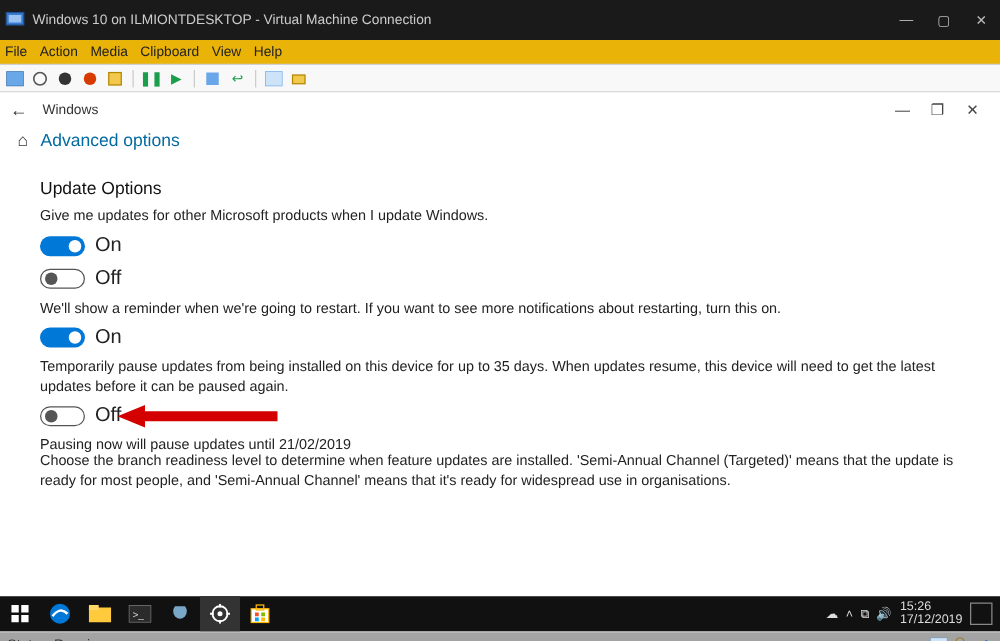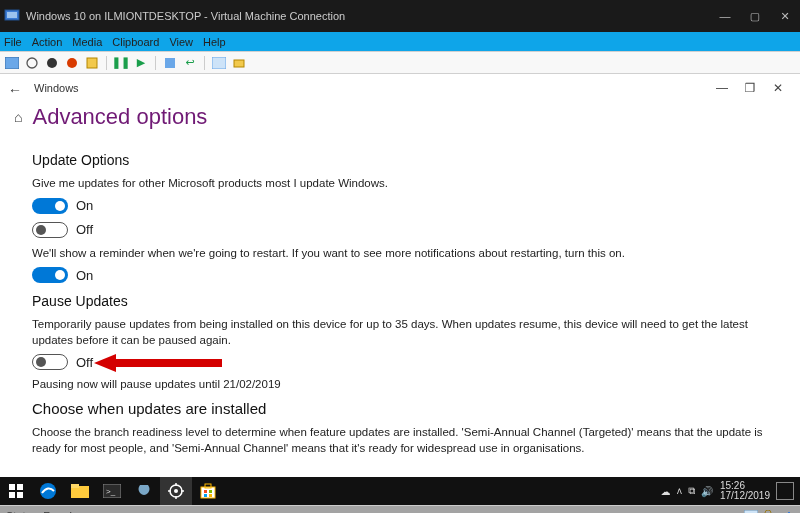--- a/index.html
+++ b/index.html
@@ -4,55 +4,55 @@
 <style>
   * { box-sizing: border-box; margin: 0; padding: 0; font-family: "Segoe UI", Tahoma, sans-serif; }
   html,body { width:800px; height:513px; background:#fff; overflow:hidden; }
 
   
   .vm-titlebar { height:32px; background:#1a1a1a; color:#ccc; display:flex; align-items:center; font-size:11px; }
   .vm-titlebar .vm-icon { width:16px; height:16px; margin:0 4px; display:inline-block; }
   .vm-titlebar .vm-title { flex:1; padding-left:2px; }
   .vm-titlebar .wbtn { width:30px; text-align:center; color:#bbb; cursor:default; font-size:11px; }
 
-  .vm-menubar { height:20px; background:#0ea5e9; display:flex; align-items:center; font-size:11px; padding-left:4px; gap:10px; color:#222; border-bottom:1px solid #d0d0d0;}
+  .vm-menubar { height:20px; background:#eab308; display:flex; align-items:center; font-size:11px; padding-left:4px; gap:10px; color:#222; border-bottom:1px solid #d0d0d0;}
   .vm-menubar span { cursor:default; }
 
   .vm-toolbar { height:22px; background:#f8f8f8; border-bottom:1px solid #d0d0d0; display:flex; align-items:center; padding-left:4px; gap:4px; }
   .vm-toolbar .tb { width:16px; height:16px; display:flex; align-items:center; justify-content:center; font-size:11px; cursor:default; }
   .vm-toolbar .sep { width:1px; height:14px; background:#ccc; margin:0 2px; }
 
   
   .guest { position:relative; height:431px; background:#fff; }
 
   
   .settings-top { height:28px; display:flex; align-items:center; padding:0 8px; font-size:11px; }
   .back-arrow { width:20px; font-size:14px; color:#333; cursor:default; }
   .settings-label { color:#333; font-size:11px; margin-left:6px; }
   .settings-top .spacer { flex:1; }
   .win-ctrl { width:28px; text-align:center; font-size:12px; color:#444; }
 
   .page-head { display:flex; align-items:center; padding:2px 14px 8px 14px; gap:10px; }
   .home-icon { font-size:14px; color:#333; }
-  .page-title { font-size:22px; font-weight:400; color:#701a75; }
+  .page-title { font-size:14px; font-weight:400; color:#0369a1; }
 
   .content { padding:4px 14px 0 32px; color:#222; }
   .section-h { font-size:14px; font-weight:400; margin:10px 0 8px 0; color:#111; }
   .section-h.big { font-size:15px; }
   .desc { font-size:11.5px; color:#222; line-height:1.35; margin-bottom:6px; max-width:770px; }
   .note { font-size:11.5px; color:#222; margin-top:6px; }
 
   .toggle-row { display:flex; align-items:center; gap:8px; margin:2px 0 8px 0; position:relative; }
   .toggle { width:36px; height:16px; border-radius:10px; position:relative; }
   .toggle.on  { background:#0078d7; }
   .toggle.off { background:#fff; border:1.5px solid #555; }
   .toggle .knob { position:absolute; width:10px; height:10px; border-radius:50%; top:50%; transform:translateY(-50%); }
   .toggle.on  .knob { background:#fff; right:3px; }
   .toggle.off .knob { background:#555; left:3px; }
-  .toggle-label { font-size:13px; }
+  .toggle-label { font-size:16px; }
 
   .arrow-annot { position:absolute; left:62px; top:-1px; pointer-events:none; }
 
   
   .taskbar { position:absolute; left:0; right:0; bottom:0; height:28px; background:#111; display:flex; align-items:center; color:#fff; }
   .taskbar .tbtn { width:32px; height:28px; display:flex; align-items:center; justify-content:center; font-size:14px; cursor:default; }
   .taskbar .tbtn.active { background:#333; }
   .taskbar .flex { flex:1; }
   .tray { display:flex; align-items:center; gap:6px; padding-right:6px; font-size:10px; color:#ddd; }
   .tray .clock { line-height:1.05; }
@@ -152,21 +152,21 @@
 
   <div class="page-head">
     <span class="home-icon">⌂</span>
     <span class="page-title">Advanced options</span>
   </div>
 
   <div class="content">
 
     <div class="section-h">Update Options</div>
 
-    <div class="desc">Give me updates for other Microsoft products most I update Windows.</div>
+    <div class="desc">Give me updates for other Microsoft products when I update Windows.</div>
     <div class="toggle-row">
       <div class="toggle on">
           <div class="knob"></div>
         </div>
       <span class="toggle-label">On</span>
     </div>
 
     <div class="toggle-row">
       <div class="toggle off">
           <div class="knob"></div>
@@ -175,36 +175,34 @@
     </div>
 
     <div class="desc">We'll show a reminder when we're going to restart. If you want to see more notifications about restarting, turn this on.</div>
     <div class="toggle-row">
       <div class="toggle on">
           <div class="knob"></div>
         </div>
       <span class="toggle-label">On</span>
     </div>
 
-    <div class="section-h">Pause Updates</div>
     <div class="desc">Temporarily pause updates from being installed on this device for up to 35 days. When updates resume, this device will need to get the latest updates before it can be paused again.</div>
     <div class="toggle-row">
       <div class="toggle off">
           <div class="knob"></div>
         </div>
       <span class="toggle-label">Off</span>
       <span class="arrow-annot">
         <svg width="130" height="20">
           <polygon points="0,10 22,1 22,6 128,6 128,14 22,14 22,19" fill="#d40000"></polygon>
         </svg>
       </span>
     </div>
     <div class="note">Pausing now will pause updates until 21/02/2019</div>
 
-    <div class="section-h big">Choose when updates are installed</div>
     <div class="desc">Choose the branch readiness level to determine when feature updates are installed. 'Semi-Annual Channel (Targeted)' means that the update is ready for most people, and 'Semi-Annual Channel' means that it's ready for widespread use in organisations.</div>
 
   </div>
 
   <div class="taskbar">
     <div class="tbtn">
       <svg width="14" height="14">
           <rect x="0" y="0" width="6" height="6" fill="#fff"></rect>
           <rect x="8" y="0" width="6" height="6" fill="#fff"></rect>
           <rect x="0" y="8" width="6" height="6" fill="#fff"></rect>

